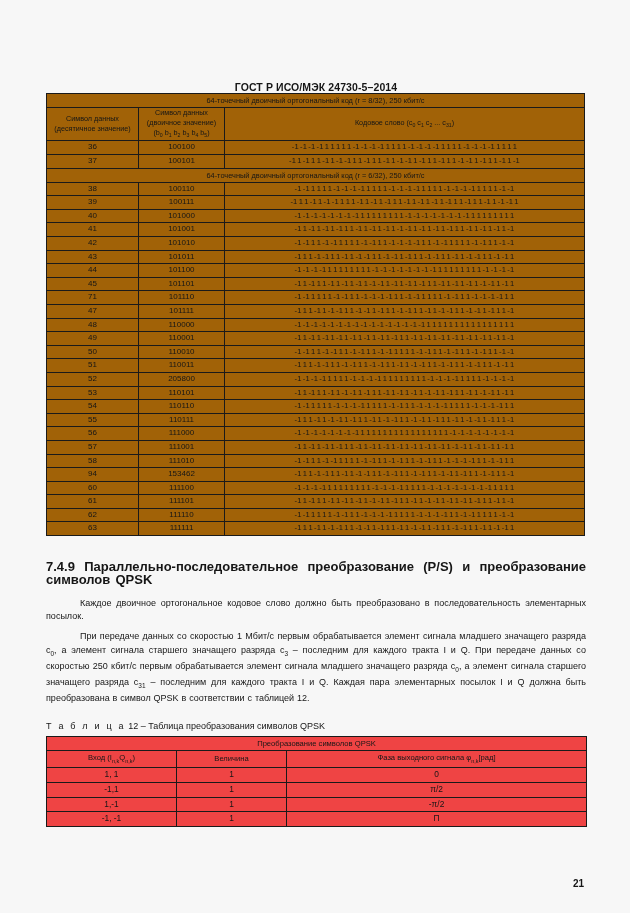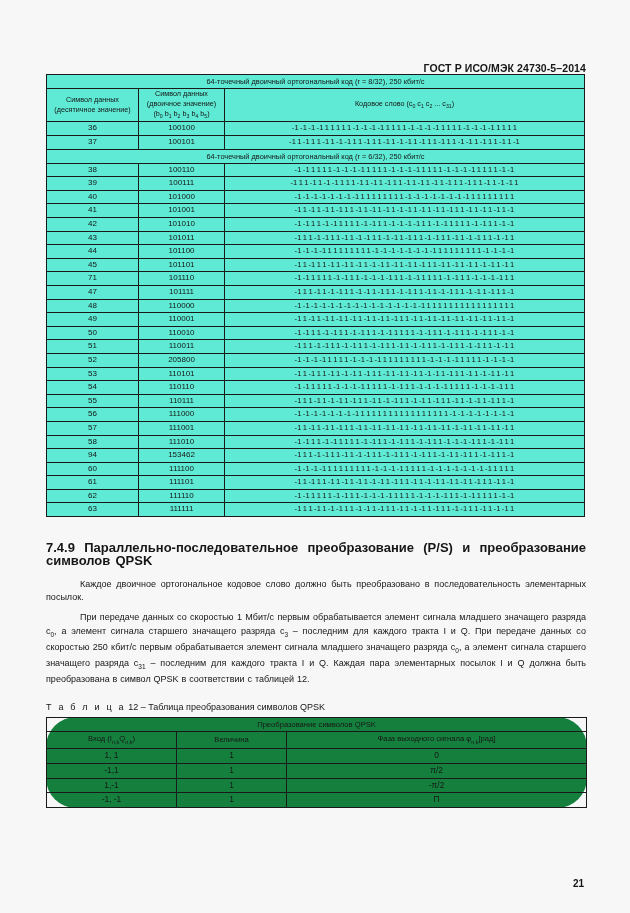--- a/index.html
+++ b/index.html
@@ -20,39 +20,39 @@
     overflow: hidden;
   }
   .content {
     position: absolute;
     left: 46px;
     top: 0;
     width: 540px;
   }
   
   .std-header {
-    text-align: right;
+    text-align: center;
     font-size: 10.5px;
     font-weight: bold;
     letter-spacing: 0.1px;
-    padding-top: 62px;
+    padding-top: 81px;
   }
   .table-caption-top {
     font-size: 9px;
     font-style: italic;
     font-weight: bold;
     margin-top: 26px;
     margin-bottom: 6px;
   }
   
   table.codetable {
     border-collapse: collapse;
     width: 436px;
     table-layout: fixed;
-    background: #5eead4;
+    background: #a16207;
   }
   table.codetable td,
   table.codetable th {
     border: 1px solid #ララ;
     border: 1px solid #1a1a1a;
     padding: 0;
     font-weight: normal;
   }
   .band {
     text-align: center;
@@ -109,22 +109,21 @@
   .tbl12-caption {
     font-size: 9px;
     margin: 16px 0 5px 0;
   }
   .tbl12-caption .sp { letter-spacing: 2.2px; }
   
   table.qpsk {
     border-collapse: collapse;
     width: 540px;
     table-layout: fixed;
-    background: #15803d;
-    border-radius: 30px;
+    background: #ef4444;
   }
   table.qpsk td {
     border: 1px solid #1a1a1a;
     padding: 0;
     text-align: center;
   }
   table.qpsk td.band {
     font-size: 7.6px;
     height: 13px;
     line-height: 13px;

